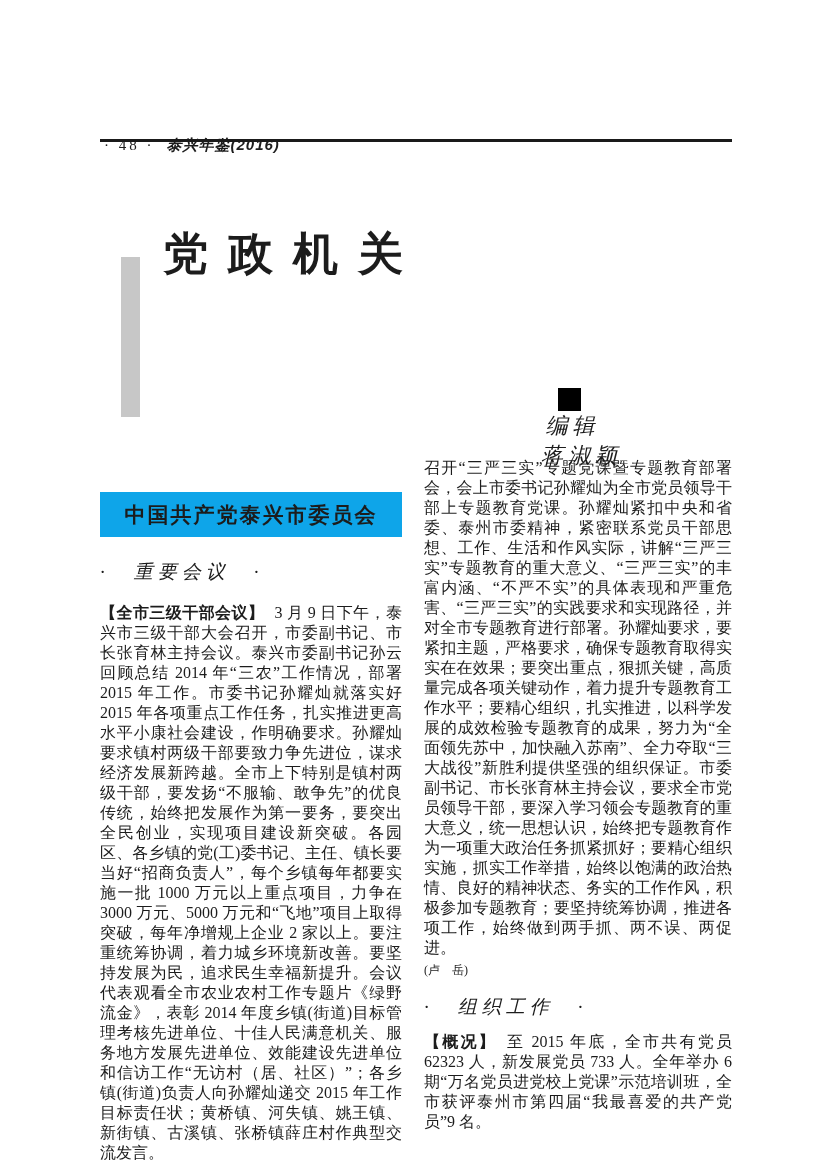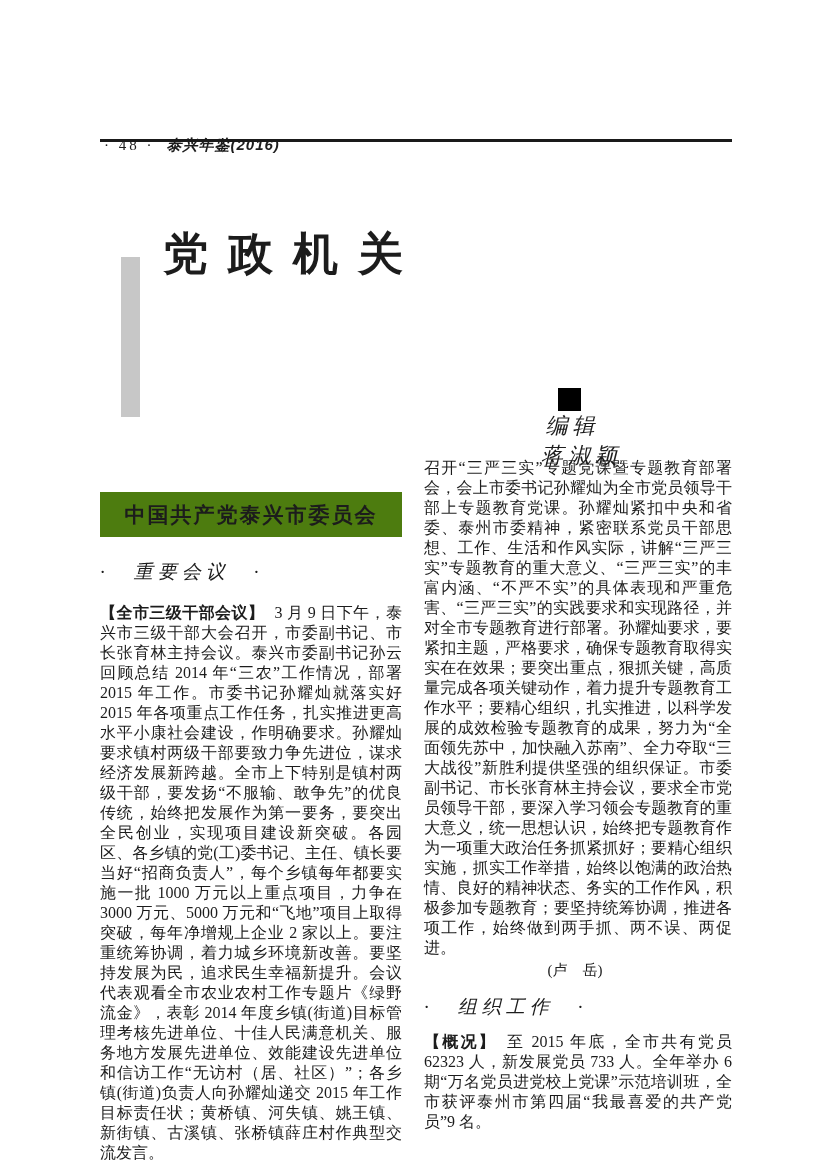--- a/index.html
+++ b/index.html
@@ -76,21 +76,21 @@
   }
   .editor-label { letter-spacing: 5px; }
   .editor-name  { margin-left: 18px; letter-spacing: 5px; }
 
   
   .col { position: absolute; top: 458px; }
   .col-left  { left: 100px; width: 302px; top: 492px; }
   .col-right { left: 424px; width: 308px; }
 
   .org-box {
-    background: #4d7c0f;
+    background: #0ea5e9;
     text-align: center;
     padding: 9px 0 8px 0;
     font-family: "Liberation Sans", "DejaVu Sans", sans-serif;
     font-weight: bold;
     font-size: 21px;
     letter-spacing: 2px;
   }
   .subsection {
     text-align: left;
     font-size: 19px;
@@ -107,22 +107,22 @@
     text-align: justify;
     margin: 0;
   }
   .entry { margin: 0; }
   .entry-title {
     font-family: "Liberation Sans", "DejaVu Sans", sans-serif;
     font-weight: bold;
     margin-right: 10px;
   }
   .attribution {
-    text-align: center;
-    font-size: 15px;
+    text-align: left;
+    font-size: 12px;
     line-height: 20px;
     padding-right: 6px;
     margin-top: 2px;
   }
 </style>
 </head>
 <body>
 
 <div class="page">
 

